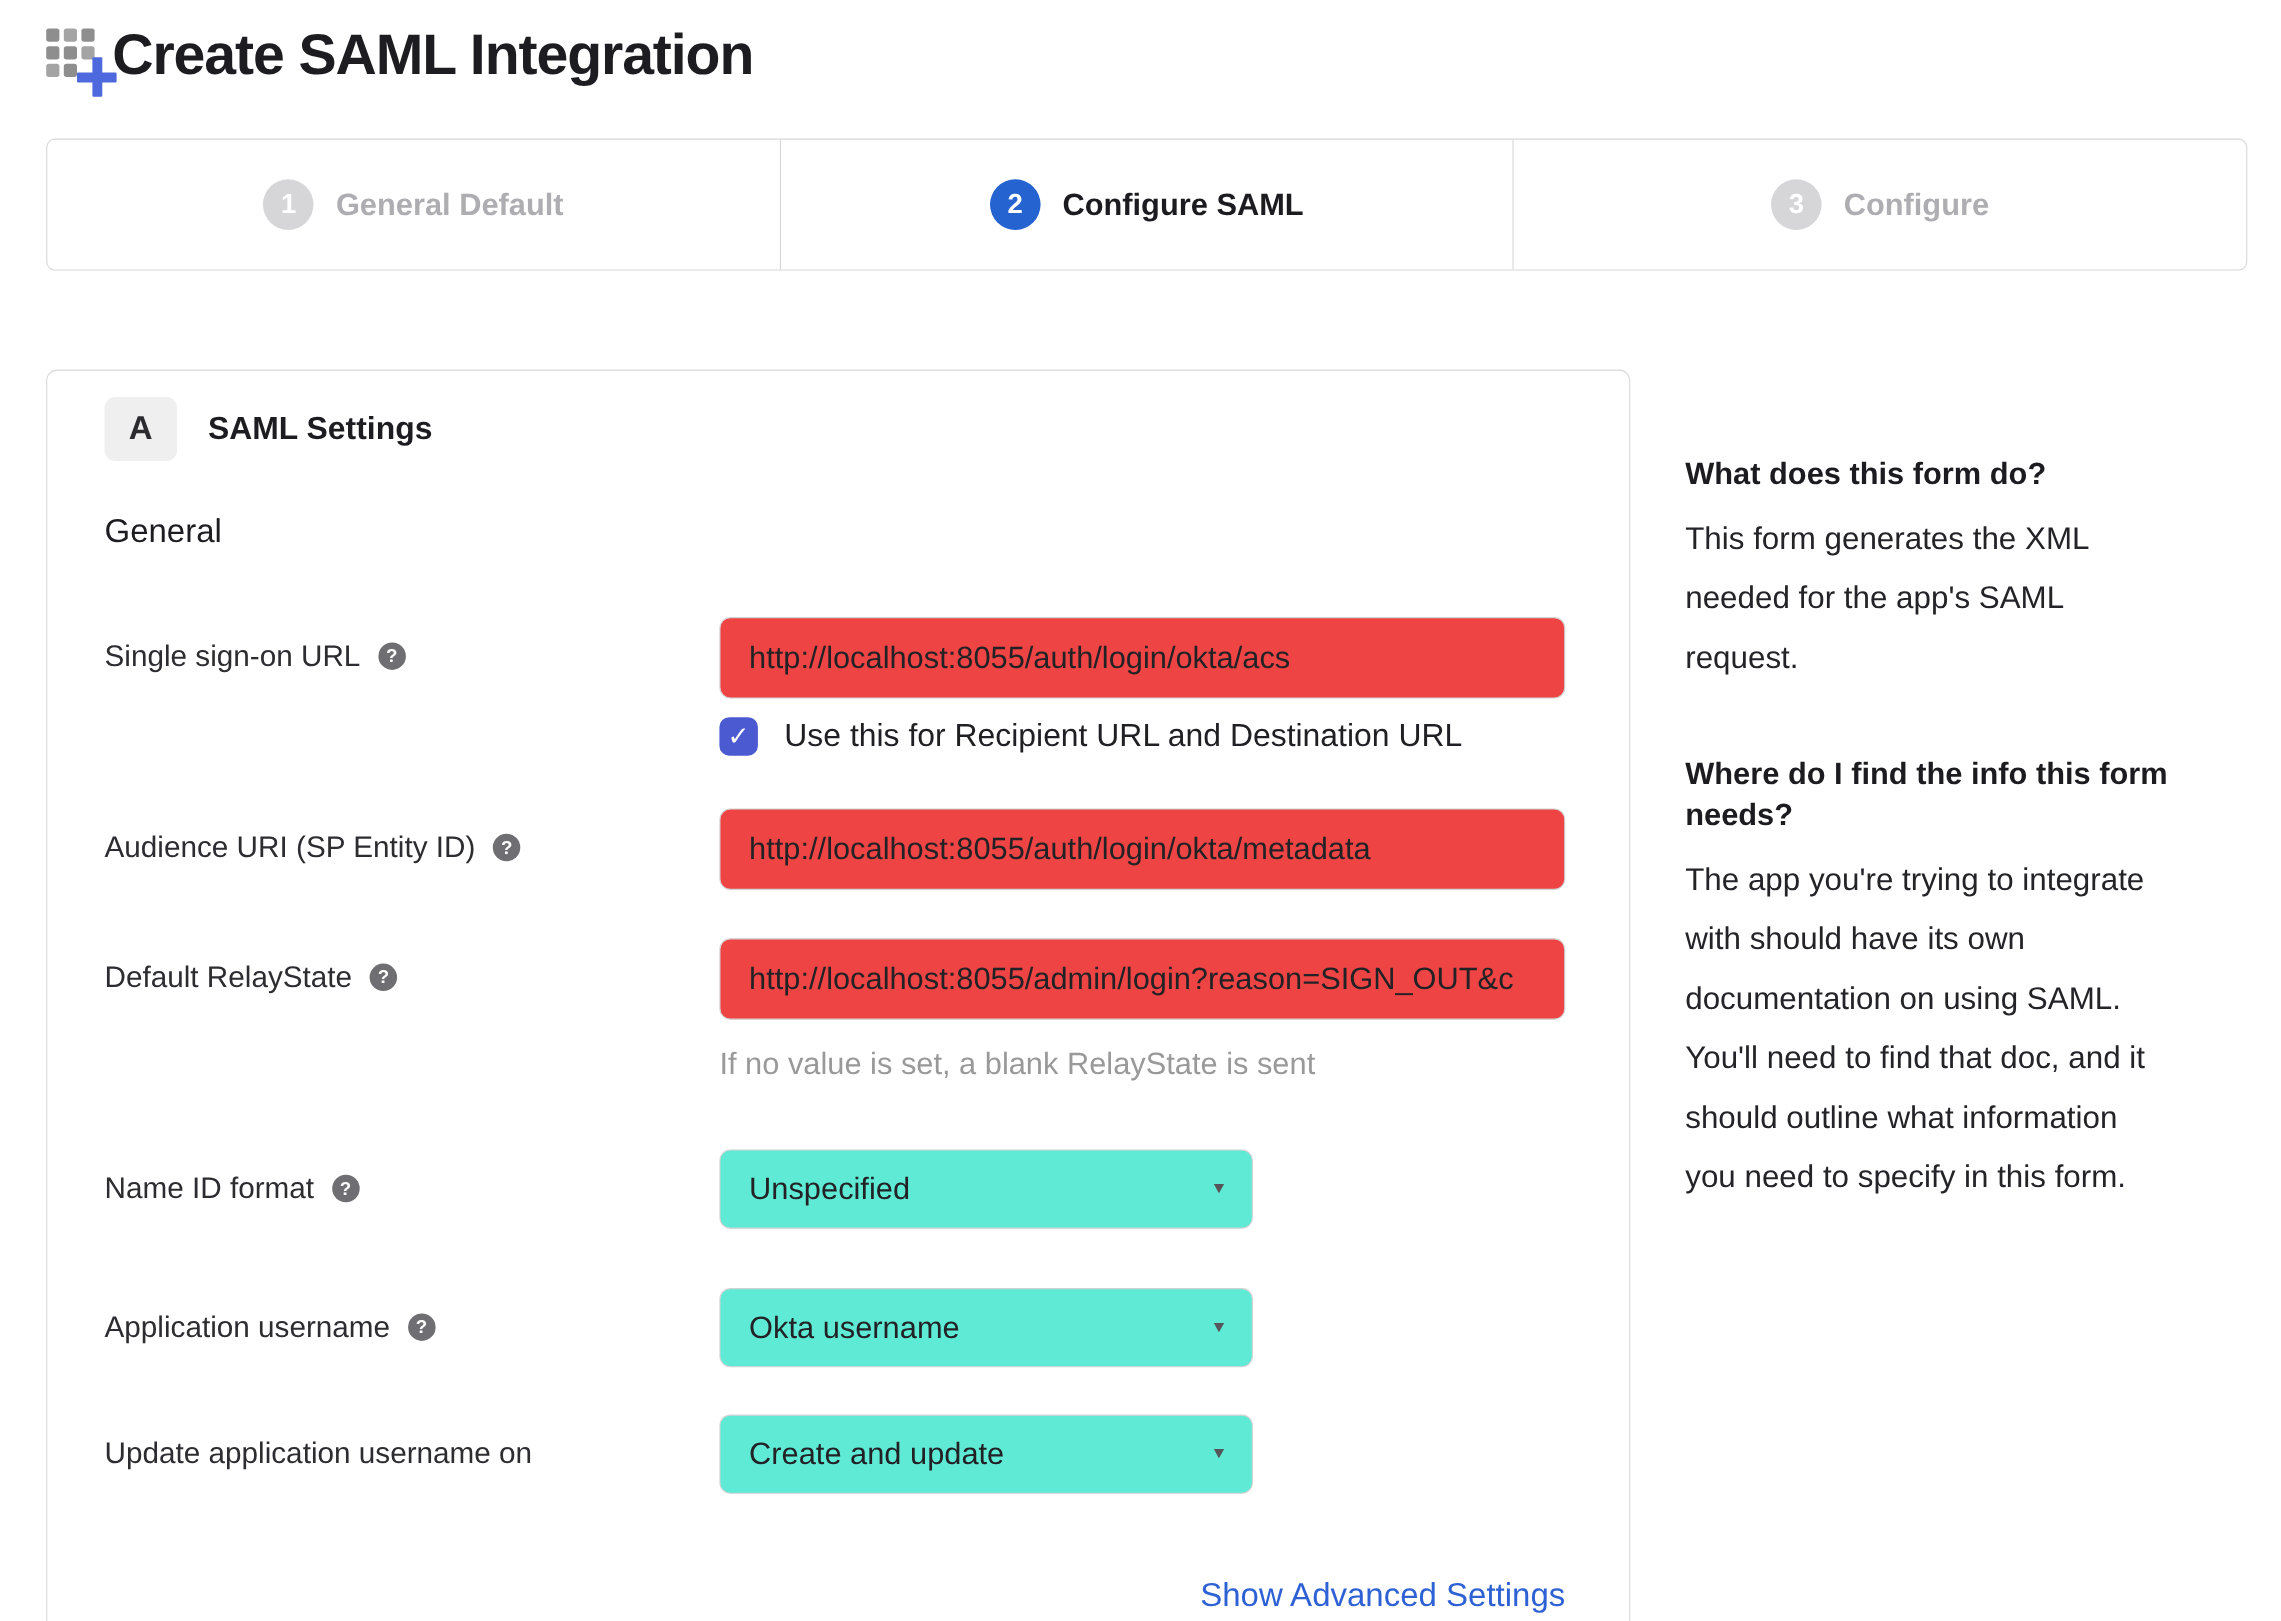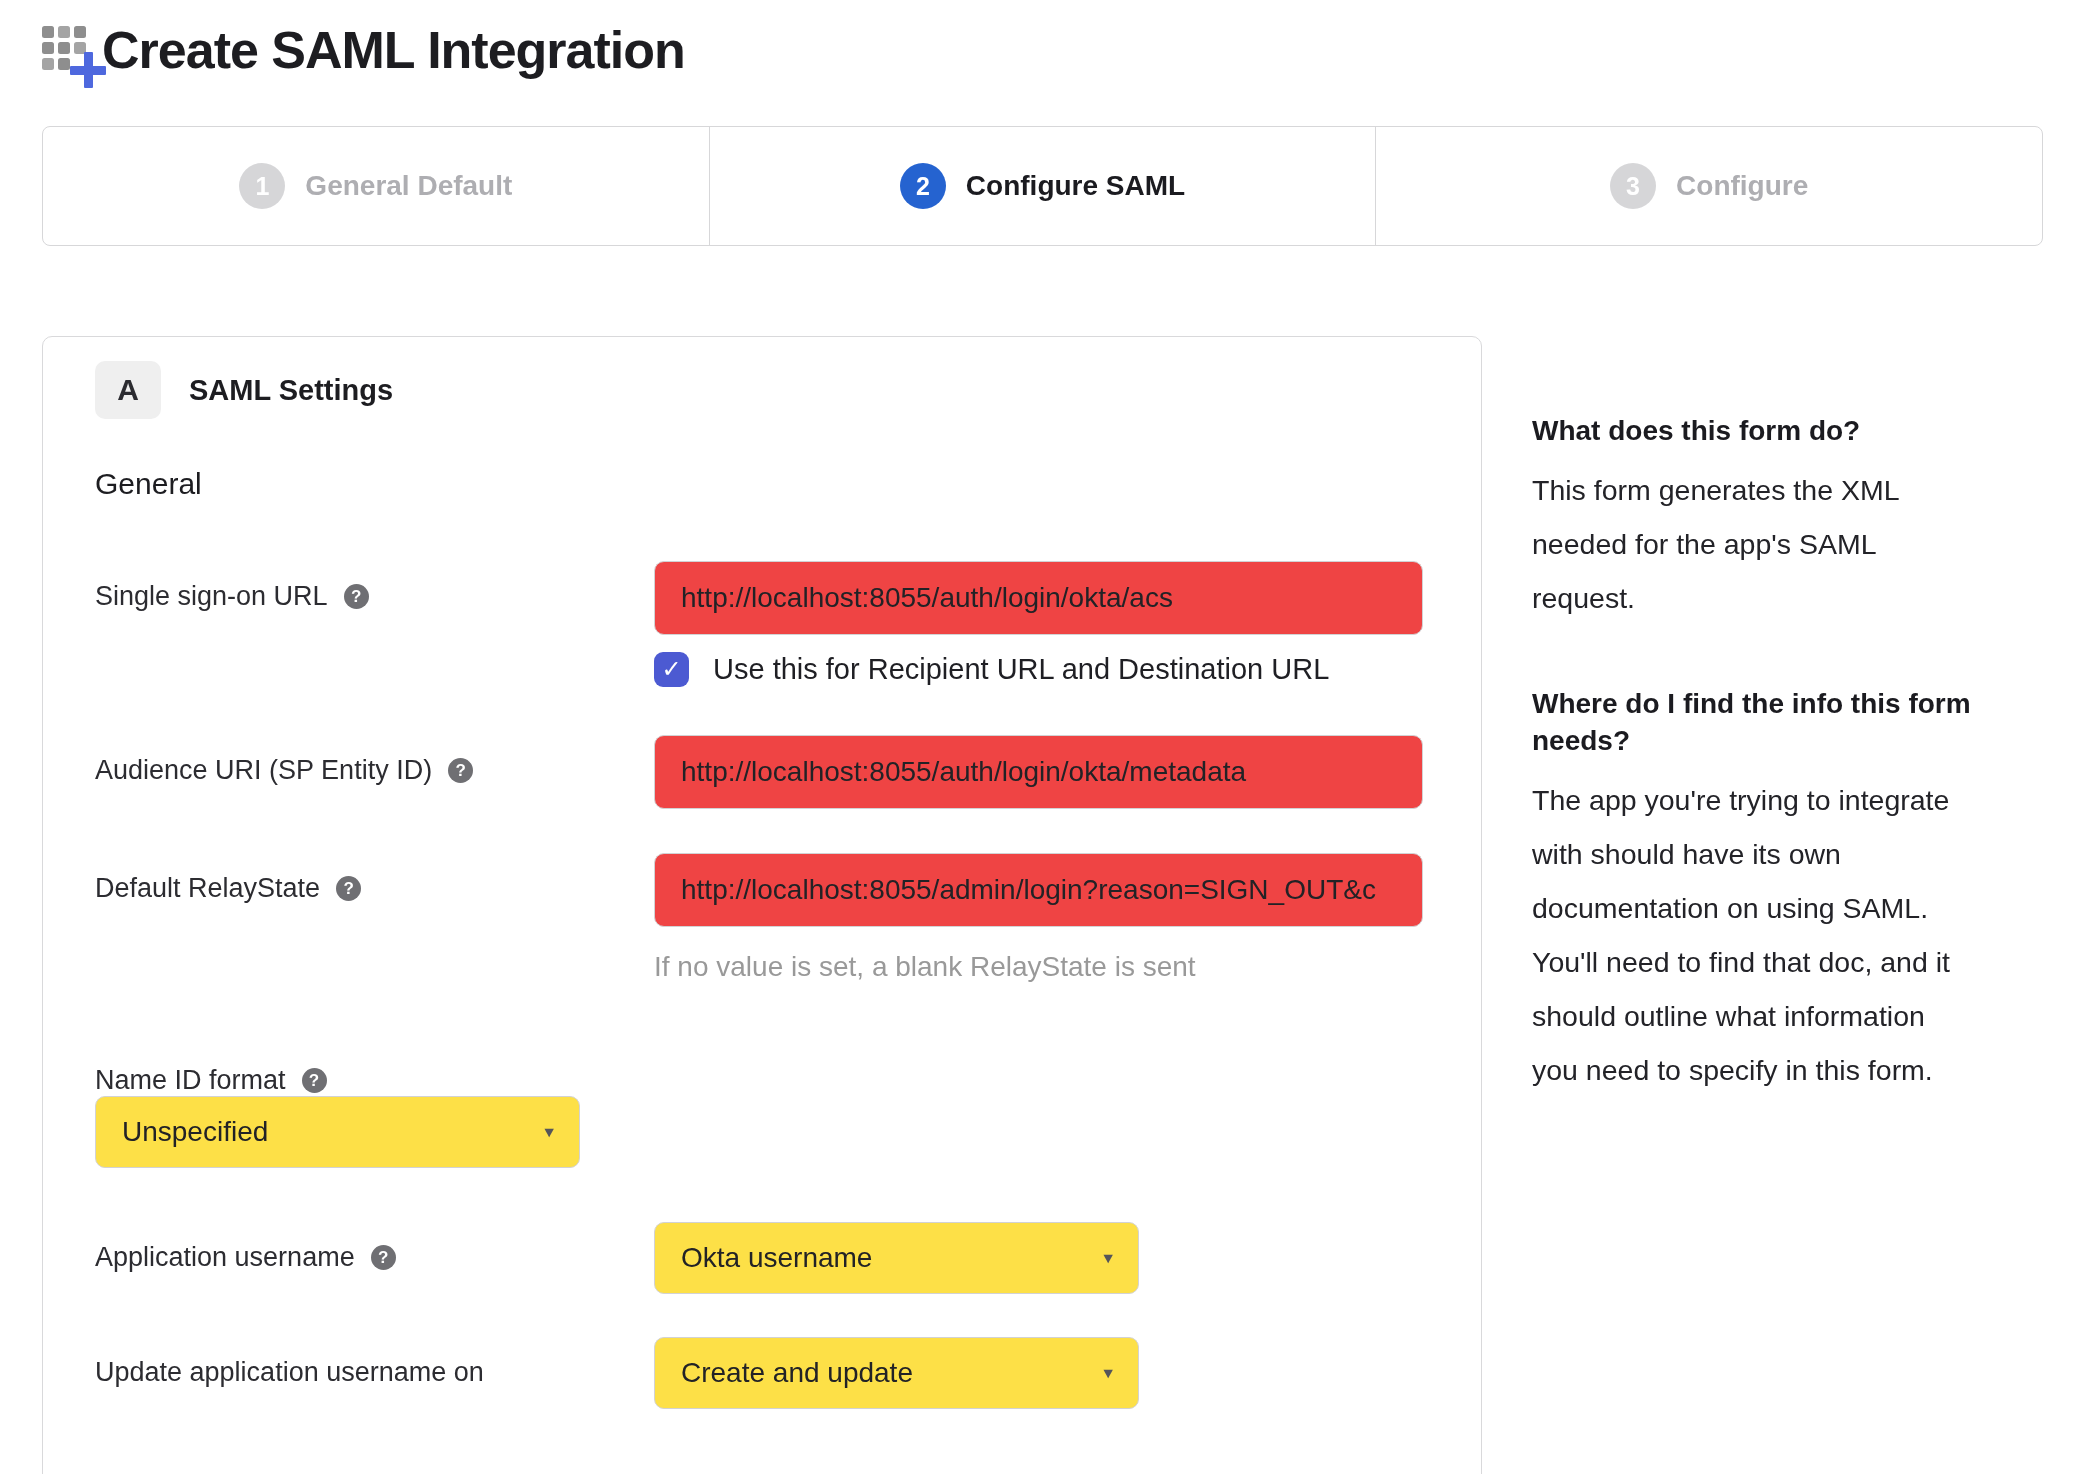--- a/index.html
+++ b/index.html
@@ -55,28 +55,28 @@
   .text-input{box-sizing:border-box;width:100%;height:74px;border:1.5px solid #d2d2d4;border-radius:10px;
               padding:0 26px;font-size:28px;color:#222226;font-family:inherit;background:#ef4444;outline:none;
               white-space:nowrap;overflow:hidden;text-overflow:clip;}
   .checkbox-row{display:flex;align-items:center;gap:24px;margin-top:16px;height:36px;}
   .checkbox{width:35px;height:35px;border-radius:9px;background:#4c5ad2;color:#fff;display:flex;
             align-items:center;justify-content:center;font-size:24px;font-weight:bold;flex:0 0 auto;cursor:pointer;}
   .checkbox-label{font-size:29px;color:#1f1f24;}
   .helper-text{margin-top:24px;font-size:28px;color:#999999;}
 
   .select{box-sizing:border-box;width:485px;height:72px;border:1.5px solid #d2d2d4;border-radius:10px;
-          display:flex;align-items:center;justify-content:space-between;padding:0 22px 0 26px;cursor:pointer;background:#fde047;}
+          display:flex;align-items:center;justify-content:space-between;padding:0 22px 0 26px;cursor:pointer;background:#5eead4;}
   .select-value{font-size:28px;color:#222226;}
   .caret{font-size:16px;color:#55555a;transform:scaleY(0.9);}
 
   .mt-row1{margin-top:60px;}
   .mt-row2{margin-top:48px;}
   .mt-row3{margin-top:44px;}
-  .mt-row4{margin-top:62px;flex-direction:column;}
+  .mt-row4{margin-top:62px;}
   .mt-row5{margin-top:54px;}
   .mt-row6{margin-top:43px;}
 
   .advanced-row{margin-top:76px;text-align:right;}
   .advanced-link{font-size:30px;color:#2e62d4;text-decoration:none;cursor:pointer;}
 
   
   .sidebar{width:446px;flex:0 0 auto;margin-left:50px;padding-top:76px;}
   .sidebar h3{margin:0;font-size:28px;line-height:37px;font-weight:bold;color:#1b1b20;}
   .sidebar h3.second{margin-top:60px;}

